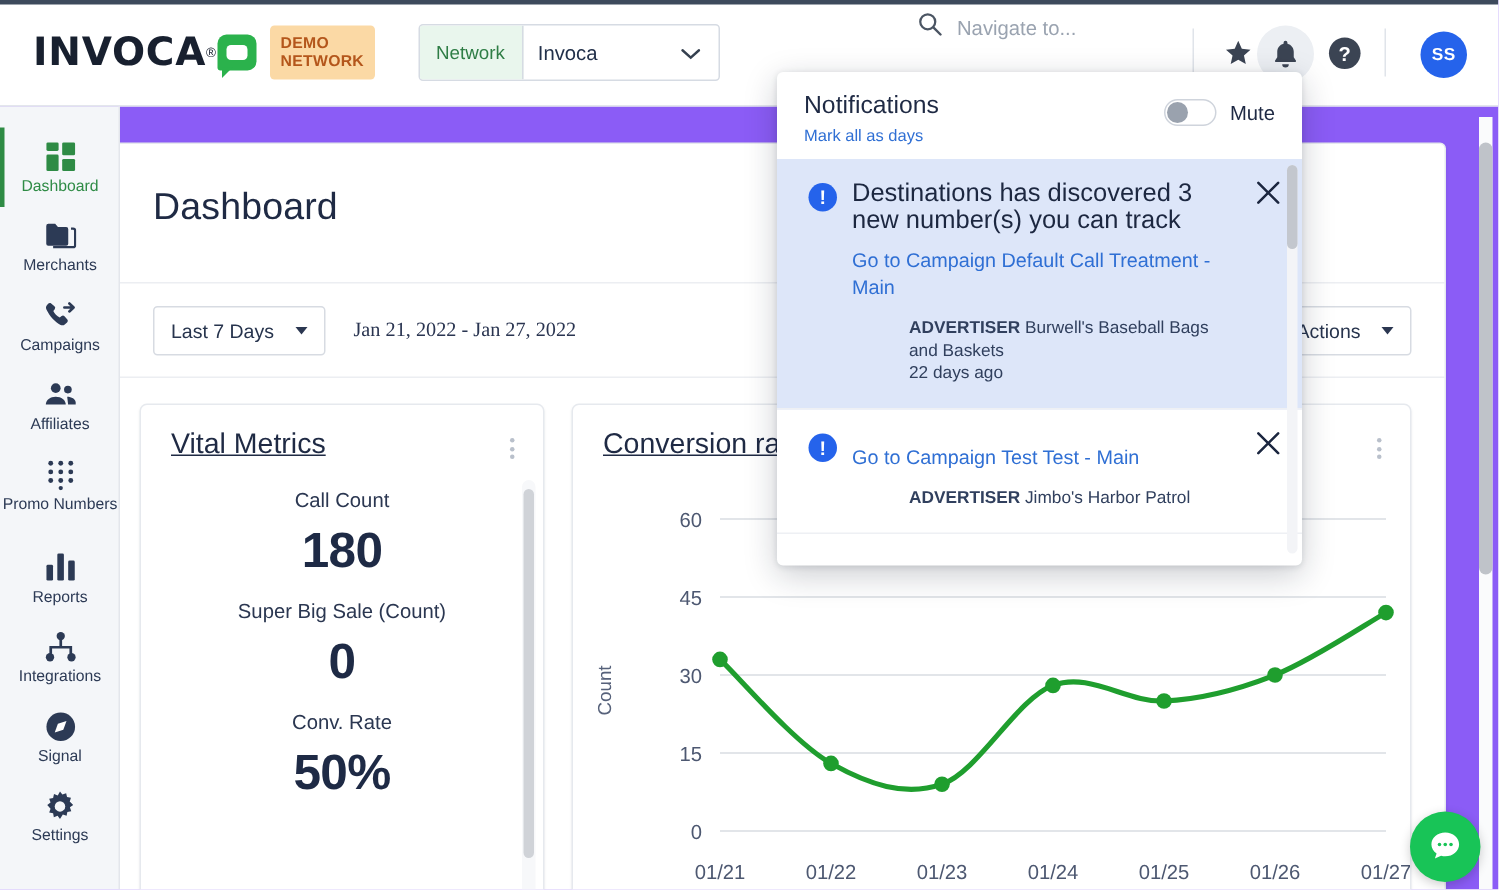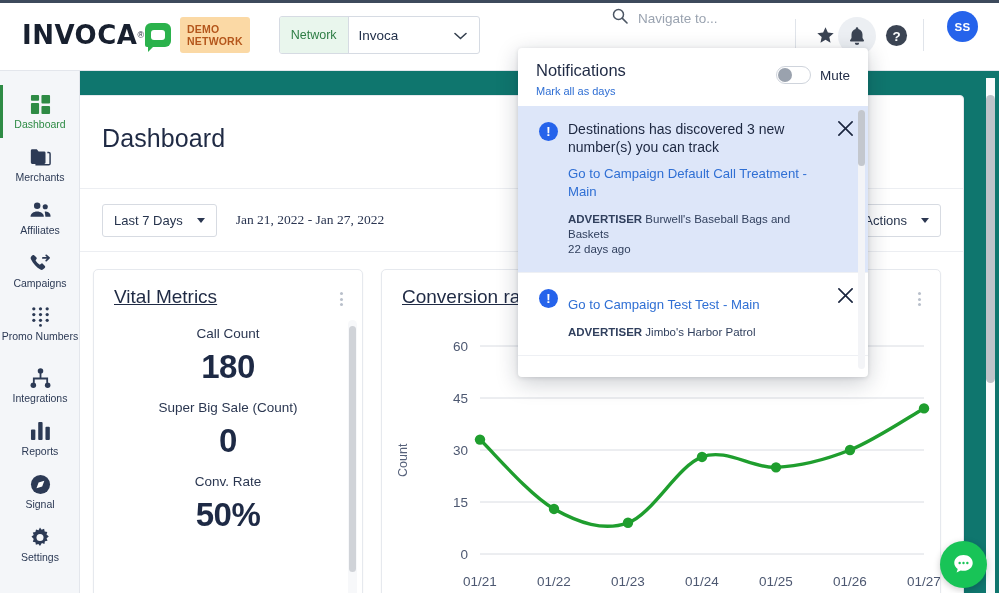--- a/index.html
+++ b/index.html
@@ -4,21 +4,21 @@
 <style>
   * { box-sizing: border-box; }
   html, body {
     margin: 0; padding: 0;
     width: 999px; height: 593px;
     overflow: hidden;
     font-family: "Liberation Sans", sans-serif;
     background: #ffffff;
     color: #1f2d4e;
   }
-  #app { position: relative; width: 999px; height: 593px; overflow: hidden; background:#0f766e; }
+  #app { position: relative; width: 999px; height: 593px; overflow: hidden; background:#8b5cf6; }
 
   
   .topbar {
     position: absolute; top: 0; left: 0; width: 999px; height: 71px;
     background: #ffffff; border-bottom: 1px solid #e3e6ec;
     display: flex; align-items: center; z-index: 30;
   }
   .topbar-accent { position:absolute; top:0; left:0; width:999px; height:3px; background:#3d4a5c; }
 
   .logo-wrap { display: flex; align-items: center; margin-left: 22px; }
@@ -63,21 +63,21 @@
   .search-box {
     position:absolute; left: 612px; top: 8px; display: flex; align-items: center; gap: 10px;
   }
   .search-ph { color: #9aa3b0; font-size: 13.5px; }
 
   .topbar-divider { position:absolute; top: 19px; width:1px; height: 32px; background:#e0e4ea; }
 
   .icon-btn { position:absolute; top:20px; width:31px; height:31px; display:flex; align-items:center; justify-content:center; cursor:pointer; }
   .bell-active { background:#eceff3; border-radius:50%; width:38px; height:38px; top:17px; }
   .avatar {
-    position:absolute; top:11px; left:947px; width:31px; height:31px; border-radius:50%;
+    position:absolute; top:21px; left:947px; width:31px; height:31px; border-radius:50%;
     background:#2563eb; color:#fff; font-size:11.5px; font-weight:700;
     display:flex; align-items:center; justify-content:center; letter-spacing:.4px;
   }
 
   
   .sidebar {
     position: absolute; top: 71px; left: 0; width: 80px; height: 522px;
     background: #f4f6f9; border-right: 1px solid #e3e6ec; z-index: 10;
     padding-top: 22px;
   }
@@ -169,23 +169,23 @@
   .mute-label { font-size:13.5px; color:#1f2a44; }
 
   .notif-list { position:absolute; top:58px; left:0; right:0; bottom:0; overflow:hidden; }
   .notif-item { position:relative; padding: 14px 42px 15px 50px; border-bottom:1px solid #eef0f4; }
   .notif-item.unread { background:#dde6f9; }
   .notif-dot {
     position:absolute; left:21px; top:16px; width:19px; height:19px; border-radius:50%;
     background:#2563eb; color:#fff; font-size:13px; font-weight:700;
     display:flex; align-items:center; justify-content:center; line-height:1;
   }
-  .notif-text { font-size:14px; color:#1c2740; line-height:18px; }
+  .notif-text { font-size:17px; color:#1c2740; line-height:18px; }
   .notif-link { font-size:13.2px; color:#2f6fd4; line-height:18px; margin-top:9px; cursor:pointer; }
-  .notif-meta { font-size:11.5px; color:#31405e; margin-top:11px; line-height:15px; }
+  .notif-meta { font-size:11.5px; color:#31405e; margin-top:11px; line-height:15px;margin-left:38px; }
   .notif-meta b { font-weight:700; }
   .notif-close {
     position:absolute; right:14px; top:14px; width:18px; height:18px; cursor:pointer;
     color:#1c2740; font-size:17px; line-height:18px; text-align:center;
   }
   .notif-scroll-track { position:absolute; right:3px; top:62px; width:7px; bottom:8px; background:#f3f4f7; border-radius:4px; }
   .notif-scroll-thumb { position:absolute; right:3px; top:62px; width:7px; height:56px; background:#c3c7ce; border-radius:4px; }
 
   
   .page-scroll-track { position:absolute; right:4px; top:78px; width:9px; height:515px; background:#fafbfc; z-index:20; }
@@ -284,38 +284,38 @@
         <svg width="22" height="20" viewBox="0 0 24 21">
             <path d="M2 3.5A1.5 1.5 0 013.5 2h5l2 2.4h6A1.5 1.5 0 0118 5.9v10.6A1.5 1.5 0 0116.5 18h-13A1.5 1.5 0 012 16.5z" fill="#2c3a55"></path>
             <path d="M20 5.5h1.5A1.5 1.5 0 0123 7v10.5a1.5 1.5 0 01-1.5 1.5H7" fill="none" stroke="#2c3a55" stroke-width="1.6"></path>
           </svg>
       </span>
       <span class="lbl">Merchants</span>
     </div>
 
     <div class="nav-item">
       <span class="nav-icon">
+        <svg width="23" height="21" viewBox="0 0 24 22">
+            <path d="M3.2 2.6c.5-.6 1.5-.7 2.1-.2l2.3 2a1.5 1.5 0 01.2 2l-1 1.3c.9 2 2.5 3.6 4.5 4.5l1.3-1a1.5 1.5 0 012 .2l2 2.3c.5.6.4 1.6-.2 2.1l-1.6 1.3c-.8.7-2 .8-2.9.3C7.9 15.1 4.4 11.6 2 6.6c-.5-.9-.4-2.1.3-2.9z" fill="#2c3a55"></path>
+            <path d="M14.5 5.2h6M18 2.4l3 2.8-3 2.8" stroke="#2c3a55" stroke-width="1.8" fill="none" stroke-linecap="round" stroke-linejoin="round"></path>
+          </svg>
+      </span>
+      <span class="lbl">Campaigns</span>
+    </div>
+
+    <div class="nav-item">
+      <span class="nav-icon">
         <svg width="23" height="19" viewBox="0 0 24 20">
             <circle cx="8.5" cy="5" r="3.4" fill="#2c3a55"></circle>
             <circle cx="17" cy="6" r="2.7" fill="#2c3a55"></circle>
             <path d="M1.5 16.5c0-3.3 3.1-5.5 7-5.5s7 2.2 7 5.5z" fill="#2c3a55"></path>
             <path d="M16.5 11c3 0 6 1.6 6 4.3v1.2h-5.3" fill="#2c3a55"></path>
           </svg>
       </span>
       <span class="lbl">Affiliates</span>
-    </div>
-
-    <div class="nav-item">
-      <span class="nav-icon">
-        <svg width="23" height="21" viewBox="0 0 24 22">
-            <path d="M3.2 2.6c.5-.6 1.5-.7 2.1-.2l2.3 2a1.5 1.5 0 01.2 2l-1 1.3c.9 2 2.5 3.6 4.5 4.5l1.3-1a1.5 1.5 0 012 .2l2 2.3c.5.6.4 1.6-.2 2.1l-1.6 1.3c-.8.7-2 .8-2.9.3C7.9 15.1 4.4 11.6 2 6.6c-.5-.9-.4-2.1.3-2.9z" fill="#2c3a55"></path>
-            <path d="M14.5 5.2h6M18 2.4l3 2.8-3 2.8" stroke="#2c3a55" stroke-width="1.8" fill="none" stroke-linecap="round" stroke-linejoin="round"></path>
-          </svg>
-      </span>
-      <span class="lbl">Campaigns</span>
     </div>
 
     <div class="nav-item" style="height:62px;">
       <span class="nav-icon">
         <svg width="21" height="21" viewBox="0 0 22 22">
           <g fill="#2c3a55">
             <circle cx="4" cy="3" r="1.7"></circle>
               <circle cx="11" cy="3" r="1.7"></circle>
               <circle cx="18" cy="3" r="1.7"></circle>
             <circle cx="4" cy="9" r="1.7"></circle>
@@ -326,39 +326,39 @@
               <circle cx="18" cy="15" r="1.7"></circle>
             <circle cx="11" cy="20.3" r="1.5"></circle>
           </g>
         </svg>
       </span>
       <span class="lbl">Promo Numbers</span>
     </div>
 
     <div class="nav-item">
       <span class="nav-icon">
+        <svg width="21" height="20" viewBox="0 0 22 21">
+            <rect x="1" y="9" width="4.6" height="11" rx="1" fill="#2c3a55"></rect>
+            <rect x="8.6" y="1" width="4.6" height="19" rx="1" fill="#2c3a55"></rect>
+            <rect x="16.2" y="6" width="4.6" height="14" rx="1" fill="#2c3a55"></rect>
+          </svg>
+      </span>
+      <span class="lbl">Reports</span>
+    </div>
+
+    <div class="nav-item">
+      <span class="nav-icon">
         <svg width="21" height="21" viewBox="0 0 22 22">
             <circle cx="11" cy="3.2" r="2.9" fill="#2c3a55"></circle>
             <circle cx="3.5" cy="18" r="2.9" fill="#2c3a55"></circle>
             <circle cx="18.5" cy="18" r="2.9" fill="#2c3a55"></circle>
             <path d="M11 6v5M11 11H4v4M11 11h7v4" stroke="#2c3a55" stroke-width="1.9" fill="none" stroke-linecap="round"></path>
           </svg>
       </span>
       <span class="lbl">Integrations</span>
-    </div>
-
-    <div class="nav-item">
-      <span class="nav-icon">
-        <svg width="21" height="20" viewBox="0 0 22 21">
-            <rect x="1" y="9" width="4.6" height="11" rx="1" fill="#2c3a55"></rect>
-            <rect x="8.6" y="1" width="4.6" height="19" rx="1" fill="#2c3a55"></rect>
-            <rect x="16.2" y="6" width="4.6" height="14" rx="1" fill="#2c3a55"></rect>
-          </svg>
-      </span>
-      <span class="lbl">Reports</span>
     </div>
 
     <div class="nav-item">
       <span class="nav-icon">
         <svg width="21" height="21" viewBox="0 0 22 22">
             <circle cx="11" cy="11" r="10" fill="#2c3a55"></circle>
             <path d="M15 7l-2.2 6.1L6.8 15 9 8.9z" fill="#ffffff"></path>
           </svg>
       </span>
       <span class="lbl">Signal</span>

